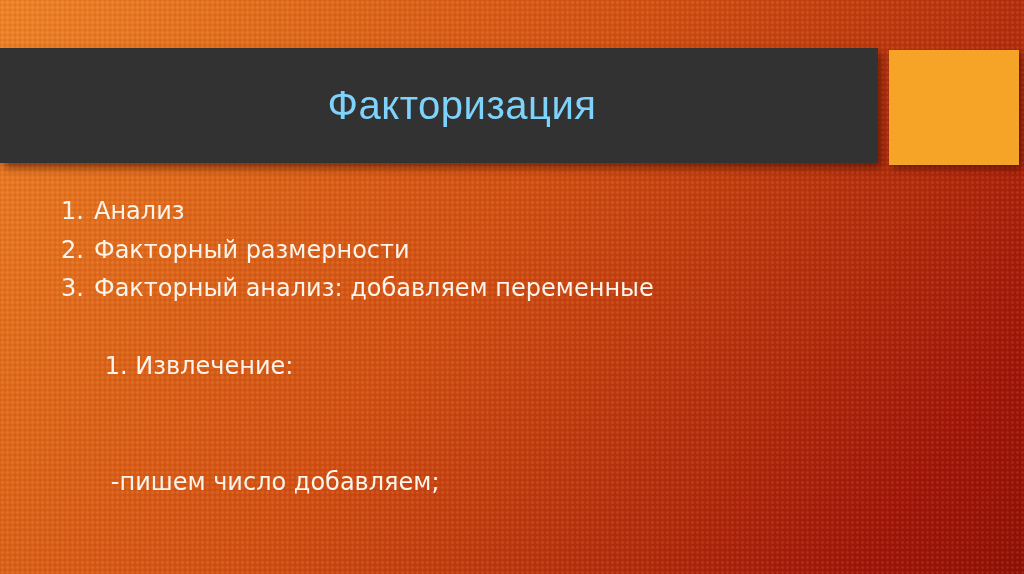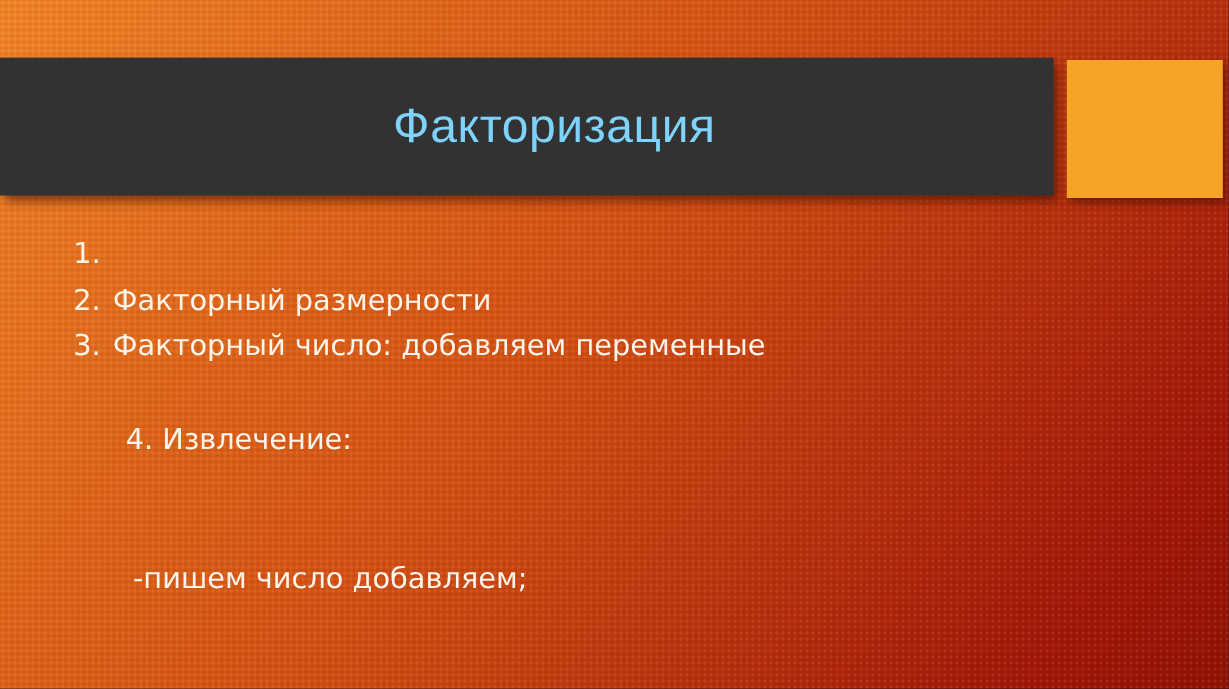--- a/index.html
+++ b/index.html
@@ -80,31 +80,32 @@
 
   <header class="title-bar">
     <h1>Факторизация</h1>
   </header>
 
   <div class="accent-square"></div>
 
   <div class="body-list">
     <div class="line numbered">
       <span class="marker">1.</span>
+      <span class="text">Анализ</span>
     </div>
     <div class="line numbered">
       <span class="marker">2.</span>
       <span class="text">Факторный размерности</span>
     </div>
     <div class="line numbered">
       <span class="marker">3.</span>
-      <span class="text">Факторный число: добавляем переменные</span>
+      <span class="text">Факторный анализ: добавляем переменные</span>
     </div>
     <div class="line">
-      <span class="text">4. Извлечение:</span>
+      <span class="text">1. Извлечение:</span>
     </div>
     <div class="line indent-sm">
       <span class="text">-пишем число добавляем;</span>
     </div>
     <div class="line">
       
     </div>
 
   </div>
 

